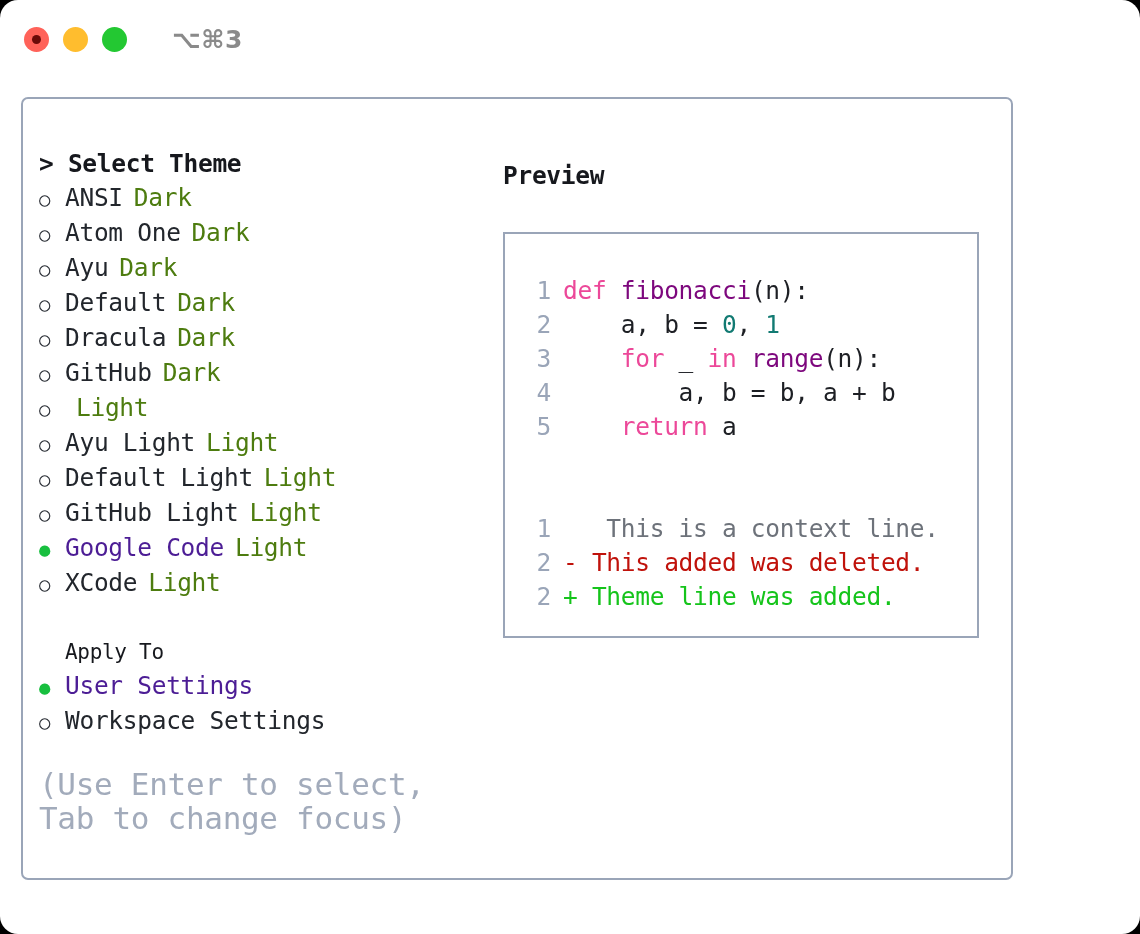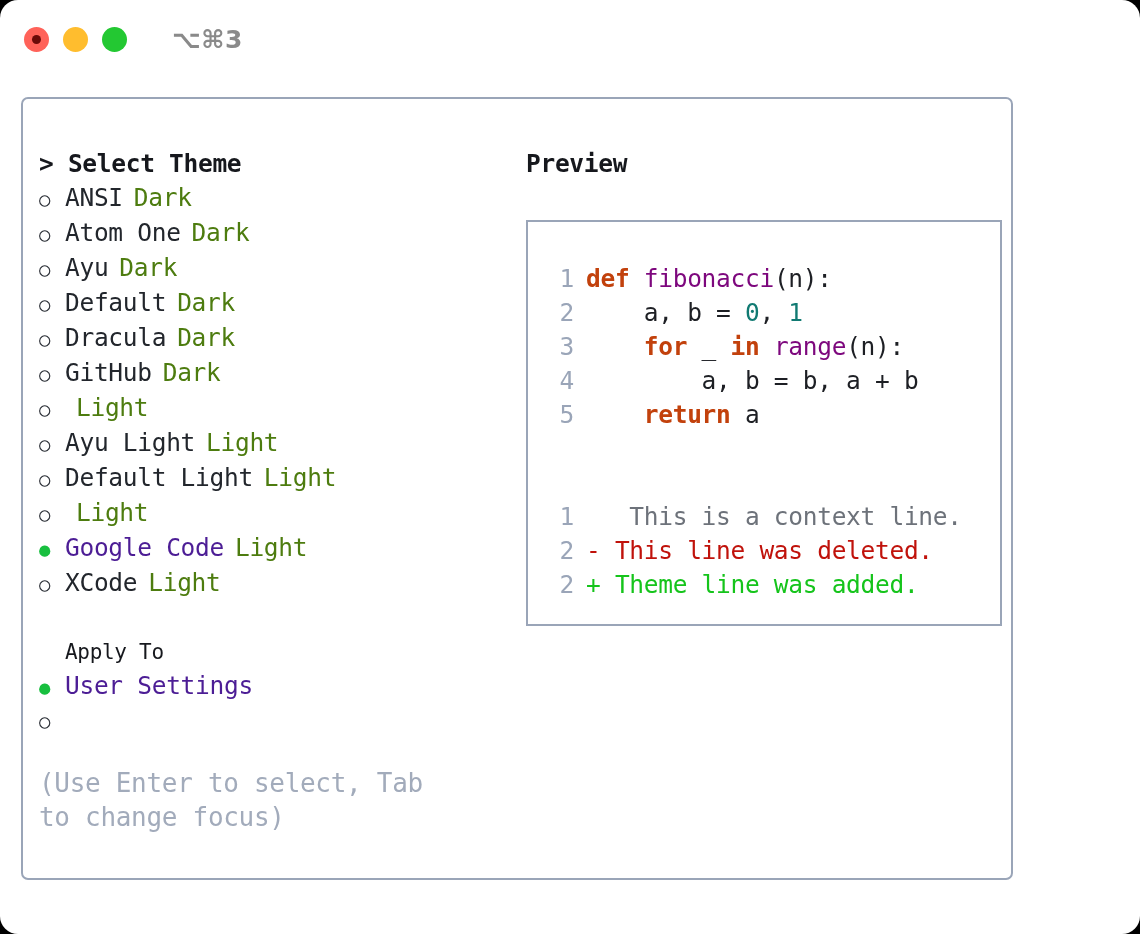--- a/index.html
+++ b/index.html
@@ -142,34 +142,33 @@
     letter-spacing: -0.3px;
     line-height: 34px;
     padding-left: 26px;
     white-space: pre;
   }
 
   .spacer-row { height: 34px; }
 
   .hint {
     margin-top: 28px;
-    font-size: 26px;
+    font-size: 31px;
     line-height: 34px;
     color: #a2abbb;
     letter-spacing: -0.3px;
     max-width: 400px;
   }
 
   
   .right-col {
     position: absolute;
     left: 480px;
-    top: 48px;
+    top: 60px;
     width: 490px;
-    margin-left: 23px;
   }
   .preview-title {
     font-size: 24.5px;
     font-weight: bold;
     color: #16181d;
     letter-spacing: -0.3px;
     line-height: 34px;
     white-space: pre;
   }
   .preview-box {
@@ -192,21 +191,21 @@
   }
   .ln {
     width: 30px;
     flex: 0 0 30px;
     text-align: right;
     color: #9aa5b8;
     margin-right: 12px;
   }
   .code-text { color: #1d1f24; }
 
-  .tok-kw   { color: #c2410c; font-weight: bold; }
+  .tok-kw   { color: #ec4899; }
   .tok-fn   { color: #7d077d; }
   .tok-num  { color: #117a72; }
   .tok-plain{ color: #1d1f24; }
 
   .blank-line { height: 34px; }
 
   .diff-ctx { color: #6d727a; }
   .diff-del { color: #c0120b; }
   .diff-add { color: #15c41b; }
 </style>
@@ -233,52 +232,52 @@
         <div id="theme-items">
             <div class="opt-row"><span class="opt-marker">○</span><span class="opt-label">ANSI</span><span class="opt-tag">Dark</span></div>
             <div class="opt-row"><span class="opt-marker">○</span><span class="opt-label">Atom One</span><span class="opt-tag">Dark</span></div>
             <div class="opt-row"><span class="opt-marker">○</span><span class="opt-label">Ayu</span><span class="opt-tag">Dark</span></div>
             <div class="opt-row"><span class="opt-marker">○</span><span class="opt-label">Default</span><span class="opt-tag">Dark</span></div>
             <div class="opt-row"><span class="opt-marker">○</span><span class="opt-label">Dracula</span><span class="opt-tag">Dark</span></div>
             <div class="opt-row"><span class="opt-marker">○</span><span class="opt-label">GitHub</span><span class="opt-tag">Dark</span></div>
             <div class="opt-row"><span class="opt-marker">○</span><span class="opt-tag">Light</span></div>
             <div class="opt-row"><span class="opt-marker">○</span><span class="opt-label">Ayu Light</span><span class="opt-tag">Light</span></div>
             <div class="opt-row"><span class="opt-marker">○</span><span class="opt-label">Default Light</span><span class="opt-tag">Light</span></div>
-            <div class="opt-row"><span class="opt-marker">○</span><span class="opt-tag">Light</span></div>
+            <div class="opt-row"><span class="opt-marker">○</span><span class="opt-label">GitHub Light</span><span class="opt-tag">Light</span></div>
             <div class="opt-row selected"><span class="opt-marker selected">●</span><span class="opt-label">Google Code</span><span class="opt-tag">Light</span></div>
             <div class="opt-row"><span class="opt-marker">○</span><span class="opt-label">XCode</span><span class="opt-tag">Light</span></div>
           </div>
 
         <div class="spacer-row"></div>
 
         <div class="section-header">Apply To</div>
 
         <div id="apply-items">
             <div class="opt-row selected"><span class="opt-marker selected">●</span><span class="opt-label">User Settings</span></div>
-            <div class="opt-row"><span class="opt-marker">○</span></div>
+            <div class="opt-row"><span class="opt-marker">○</span><span class="opt-label">Workspace Settings</span></div>
           </div>
 
         <div class="hint">(Use Enter to select, Tab to change focus)</div>
       </div>
 
       <div class="right-col">
         <div class="preview-title">Preview</div>
         <div class="preview-box">
           <div id="code-lines">
               <div class="code-line"><span class="ln">1</span><span class="code-text"><span class="tok-kw">def </span><span class="tok-fn">fibonacci</span><span class="tok-plain">(n):</span></span></div>
               <div class="code-line"><span class="ln">2</span><span class="code-text"><span class="tok-plain">    a, b = </span><span class="tok-num">0</span><span class="tok-plain">, </span><span class="tok-num">1</span></span></div>
               <div class="code-line"><span class="ln">3</span><span class="code-text"><span class="tok-plain">    </span><span class="tok-kw">for</span><span class="tok-plain"> _ </span><span class="tok-kw">in</span><span class="tok-plain"> </span><span class="tok-fn">range</span><span class="tok-plain">(n):</span></span></div>
               <div class="code-line"><span class="ln">4</span><span class="code-text"><span class="tok-plain">        a, b = b, a + b</span></span></div>
               <div class="code-line"><span class="ln">5</span><span class="code-text"><span class="tok-plain">    </span><span class="tok-kw">return</span><span class="tok-plain"> a</span></span></div>
             </div>
           <div class="blank-line"></div>
           <div class="blank-line"></div>
           <div id="diff-lines">
               <div class="code-line"><span class="ln">1</span><span class="diff-ctx"> </span><span class="diff-ctx">  This is a context line.</span></div>
-              <div class="code-line"><span class="ln">2</span><span class="diff-del">-</span><span class="diff-del"> This line was deleted.</span></div>
+              <div class="code-line"><span class="ln">2</span><span class="diff-del">-</span><span class="diff-del"> This added was deleted.</span></div>
               <div class="code-line"><span class="ln">2</span><span class="diff-add">+</span><span class="diff-add"> Theme line was added.</span></div>
             </div>
         </div>
       </div>
 
     </div>
   </div>
 </div>
 
 </body></html>

